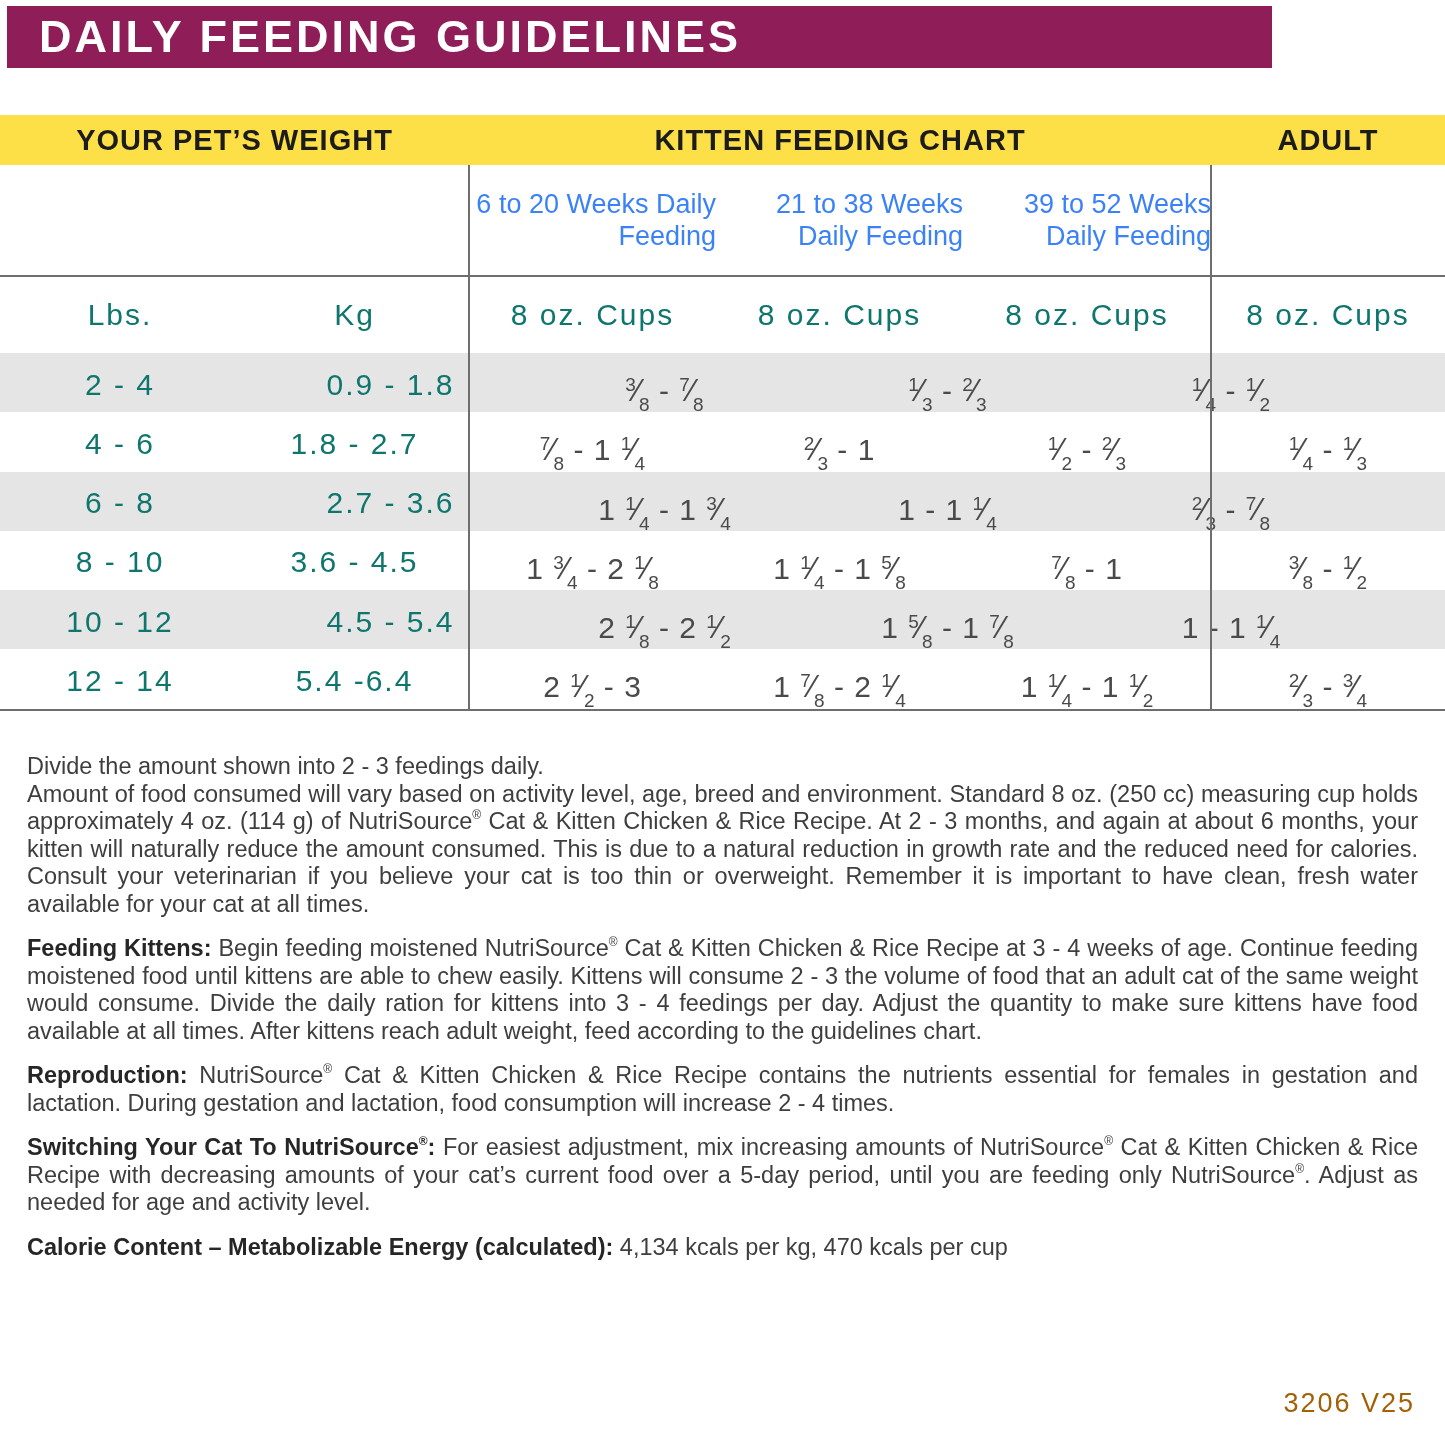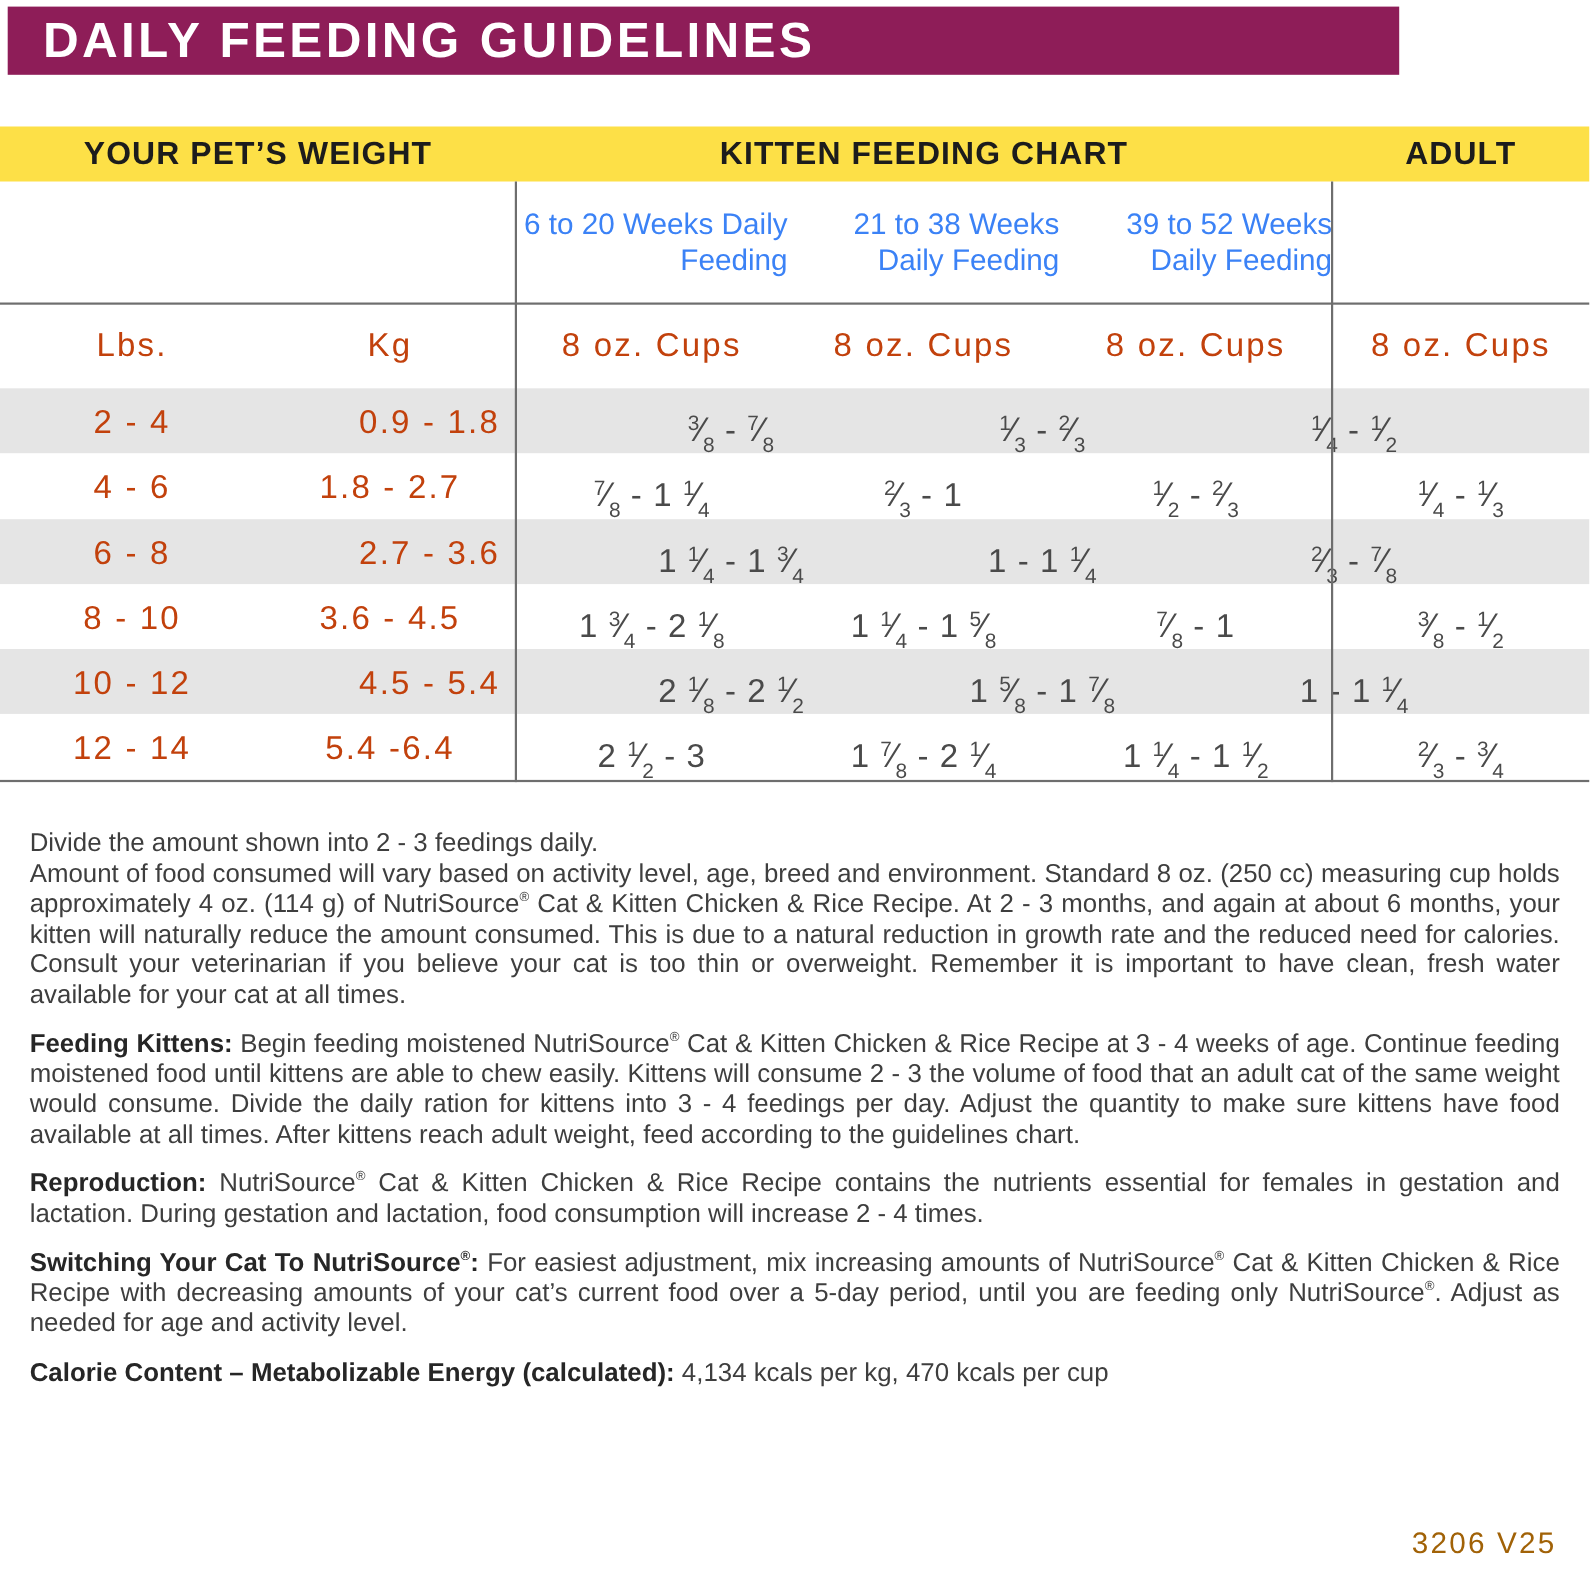--- a/index.html
+++ b/index.html
@@ -63,21 +63,21 @@
     align-items:center;
   }
   .t-units { position:absolute; left:0; top:162px; width:1445px; height:76px; }
   .t-units .cell { font-size:30px; }
 
   .t-body { position:absolute; left:0; top:238px; width:1445px; }
   .t-body .t-row { height:59.3px; }
   .t-body .t-row.stripe { background:#e5e5e5;gap:36px; }
 
   .cell {
-    text-align:center; color:#c2410c; font-size:30px; letter-spacing:2px;
+    text-align:center; color:#0f766e; font-size:30px; letter-spacing:2px;
     white-space:nowrap;
   }
   .cell.frac { color:#4a4a4a; letter-spacing:1px; }
 
   
   .fr { display:inline-block; letter-spacing:0;margin-top:20px; }
   .fr sup { font-size:19px; vertical-align:10px; letter-spacing:0; }
   .fr .sl { font-size:31px; margin:0 -1px; }
   .fr sub { font-size:19px; vertical-align:-10px; letter-spacing:0; }
 

